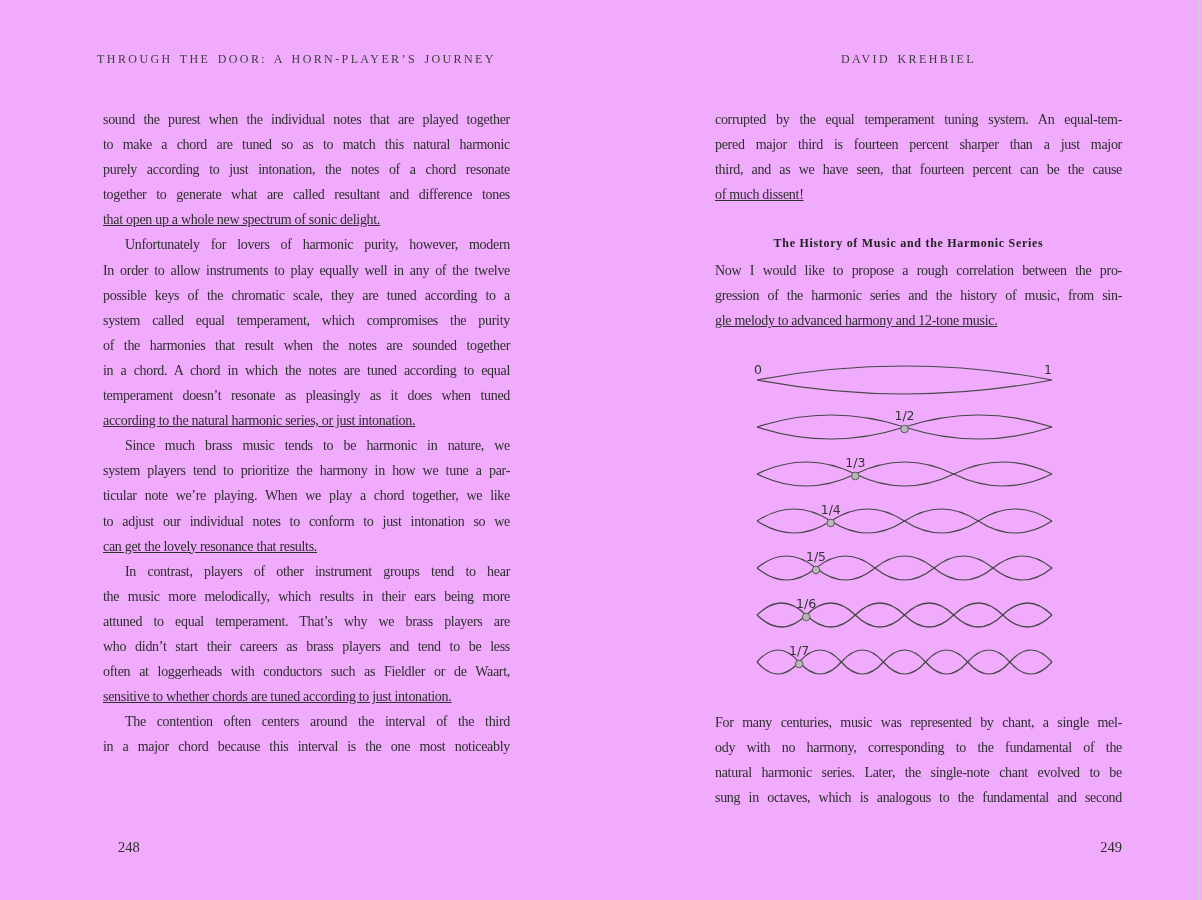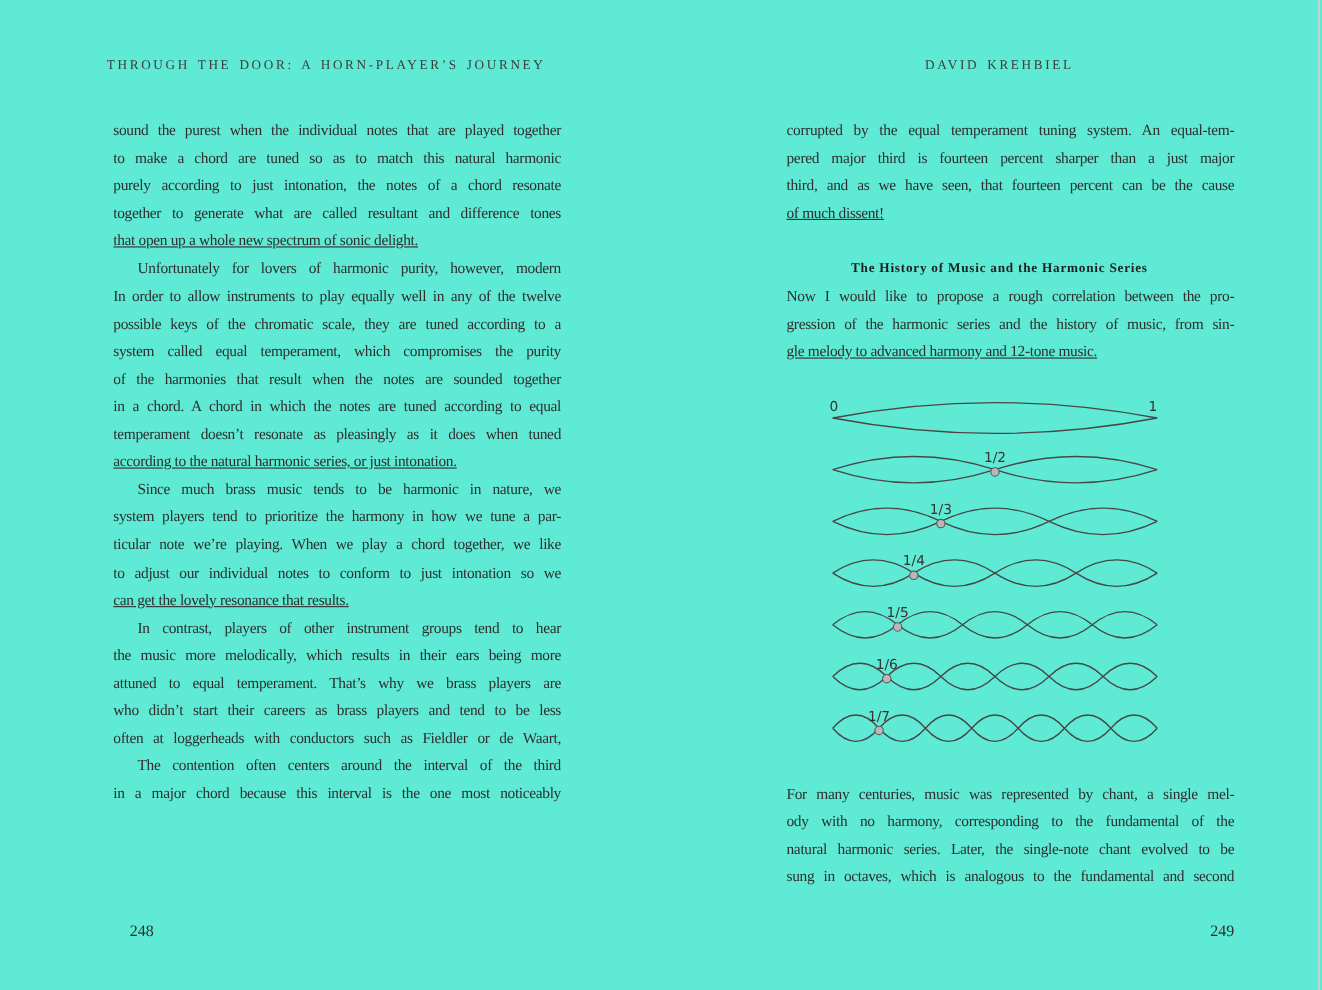--- a/index.html
+++ b/index.html
@@ -1,18 +1,18 @@
 <!DOCTYPE html>
 <html><head>
 <meta charset="utf-8">
 <style>
   html,body{margin:0;padding:0;background:#ffffff;}
   .screen{
     position:relative;width:1202px;height:900px;overflow:hidden;
-    background:#5eead4;font-family:"Liberation Serif",serif;
+    background:#f0abfc;font-family:"Liberation Serif",serif;
   }
   .page{position:absolute;top:0;width:427px;height:900px;}
   .page-left{left:83px;}
   .page-right{left:695px;}
   .running-header{
     position:absolute;top:52px;left:-20px;right:-20px;text-align:center;
     font-size:12px;letter-spacing:2.4px;color:#3d3d3d;word-spacing:2px;
   }
   .body-text{
     position:absolute;left:0;width:427px;
@@ -67,20 +67,21 @@
           <div class="line">ticular note we’re playing. When we play a chord together, we like</div>
           <div class="line">to adjust our individual notes to conform to just intonation so we</div>
           <div class="line last">can get the lovely resonance that results.</div>
         </div>
         <div class="para indent">
           <div class="line">In contrast, players of other instrument groups tend to hear</div>
           <div class="line">the music more melodically, which results in their ears being more</div>
           <div class="line">attuned to equal temperament. That’s why we brass players are</div>
           <div class="line">who didn’t start their careers as brass players and tend to be less</div>
           <div class="line">often at loggerheads with conductors such as Fieldler or de Waart,</div>
+          <div class="line last">sensitive to whether chords are tuned according to just intonation.</div>
         </div>
         <div class="para indent">
           <div class="line">The contention often centers around the interval of the third</div>
           <div class="line">in a major chord because this interval is the one most noticeably</div>
         </div>
       </div>
     <div class="page-number page-number-left">248</div>
   </div>
 
   <div class="page page-right">

